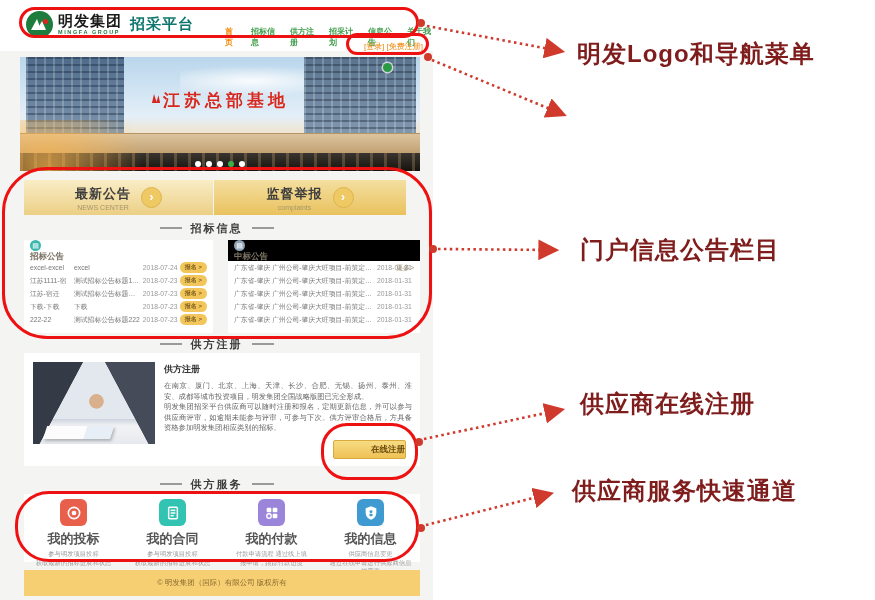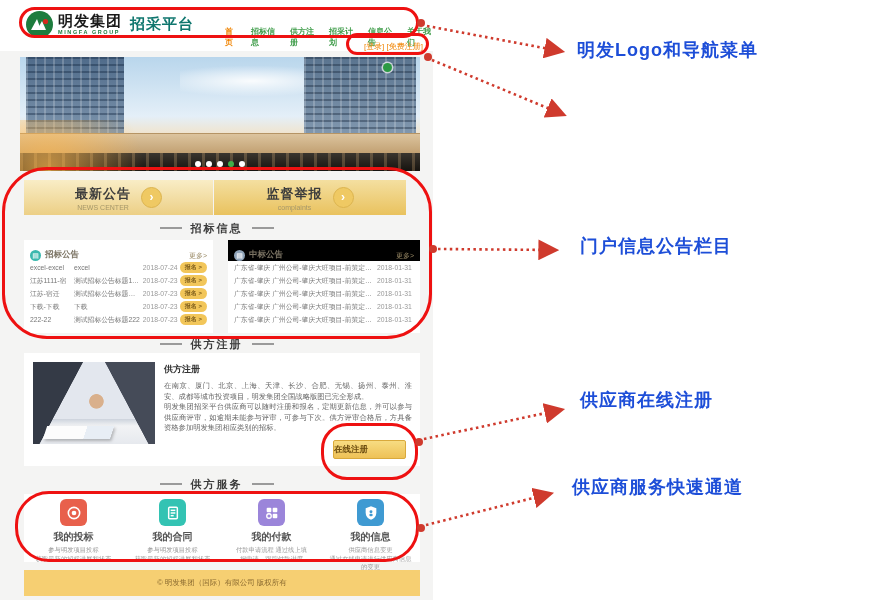--- a/index.html
+++ b/index.html
@@ -66,21 +66,21 @@
   .qb-right { left:214px; width:192px; background:linear-gradient(180deg,#f4dfa0,#e9c25e); }
 
   
   .sec-title { position:absolute; width:433px; text-align:center; font-size:11px; font-weight:bold; color:#3c3c3c; letter-spacing:2px; }
   .sec-title .dash { display:inline-block; width:22px; height:2px; background:#9a9a9a; vertical-align:3px; margin:0 9px; }
 
   
   .board { position:absolute; top:240px; height:93px; background:#fff; }
   .board-left  { left:24px;  width:189px; }
   .board-right { left:228px; width:192px; }
-  .board-head { height:21px; display:flex; align-items:flex-end; padding:0 6px; }
+  .board-head { height:21px; display:flex; align-items:flex-start; padding:0 6px;flex-direction:column; }
   .board-head.tinted { background:#000000; }
   .bh-icon { width:11px; height:11px; border-radius:50%; color:#fff; font-size:7px; line-height:11px; text-align:center; margin-right:4px; flex:0 0 auto; }
   .bh-icon.teal { background:#3bb8ae; }
   .bh-icon.gray { background:#8fa3b8; }
   .bh-title { font-size:8.5px; color:#7c7464; font-weight:bold; }
   .bh-more { margin-left:auto; font-size:7px; color:#9a8a66; }
   .brow { display:flex; align-items:center; height:13px; padding:0 6px; font-size:6.8px; color:#777; }
   .brow .col-region { width:44px; white-space:nowrap; overflow:hidden; }
   .brow .col-name { flex:1; white-space:nowrap; overflow:hidden; text-overflow:ellipsis; padding-right:3px; }
   .brow .col-date { width:37px; color:#999; flex:0 0 auto; }
@@ -96,36 +96,36 @@
           linear-gradient(242deg, #454b58 0 30%, transparent 30.5%),
           linear-gradient(180deg,#e3e7ee 0 70%,#cfd5de 70%,#f2f3f5 78%,#e6e9ee); }
   .register-photo::after { content:""; position:absolute; left:10%; bottom:6%; width:55%; height:16%;
         background:linear-gradient(90deg,#fcfcfc 0 60%, #e8eef5 60%); transform:skewX(-18deg);
         box-shadow:2px 2px 3px rgba(0,0,0,.25); }
   .register-text { position:absolute; left:140px; top:10px; width:248px; }
   .register-text h3 { font-size:9px; color:#333; margin-bottom:5px; }
   .register-text p { font-size:7.3px; color:#666; line-height:10.6px; text-align:justify; }
   .register-btn { position:absolute; left:309px; top:87px; width:73px; height:19px;
         background:linear-gradient(180deg,#f7dc82,#eec156); border:1px solid #d9a93c; border-radius:2px;
-        font-size:8.5px; color:#6b4c10; font-weight:bold; text-align:left; line-height:17px; cursor:pointer; }
+        font-size:8.5px; color:#6b4c10; font-weight:bold; text-align:right; line-height:17px; cursor:pointer; }
 
   
   .services-card { position:absolute; left:24px; top:494px; width:396px; height:68px; background:#fff; display:flex; }
   .svc { flex:1; text-align:center; padding-top:5px; }
   .svc-icon { width:27px; height:27px; border-radius:6px; margin:0 auto; display:flex; align-items:center; justify-content:center; }
-  .svc-name { font-size:10px; color:#555; font-weight:bold; margin-top:4px; }
+  .svc-name { font-size:13px; color:#555; font-weight:bold; margin-top:4px; }
   .svc-desc { font-size:6.3px; color:#9a9a9a; line-height:8.5px; margin-top:2px; padding:0 6px; }
 
   .site-footer { position:absolute; left:24px; top:570px; width:396px; height:26px; background:#f6cf72;
         font-size:7.5px; color:#8a6a30; text-align:center; line-height:26px; }
 
   
   .hl { position:absolute; border:3px solid #ee1111; background:transparent; pointer-events:none; }
   .dot { position:absolute; width:8px; height:8px; border-radius:50%; background:#cf3a2d; }
-  .ann-label { position:absolute; font-size:18px; font-weight:800; color:#1d4ed8; letter-spacing:1px; white-space:nowrap; }
+  .ann-label { position:absolute; font-size:24px; font-weight:800; color:#7f1d1d; letter-spacing:1px; white-space:nowrap; }
   .arrows-svg { position:absolute; left:0; top:0; width:875px; height:600px; pointer-events:none; }
 </style>
 </head>
 <body>
 
 <div class="canvas">
 
   <div class="shot">
 
     <div class="site-header">
@@ -155,20 +155,21 @@
     </div>
 
     <div class="banner">
       <div class="cloud"></div>
       <div class="tower-left"></div>
       <div class="tower-right"></div>
       <div class="tower-logo"></div>
       <div class="podium"></div>
       <div class="storefront"></div>
       <div class="glow"></div>
+      <div class="banner-sign"><span class="sign-mark"></span><span>江苏总部基地</span></div>
       <div class="carousel-dots">
         <i></i>
         <i></i>
         <i></i>
         <i class="on"></i>
         <i></i>
       </div>
     </div>
 
     <div class="quick-btn qb-left">

